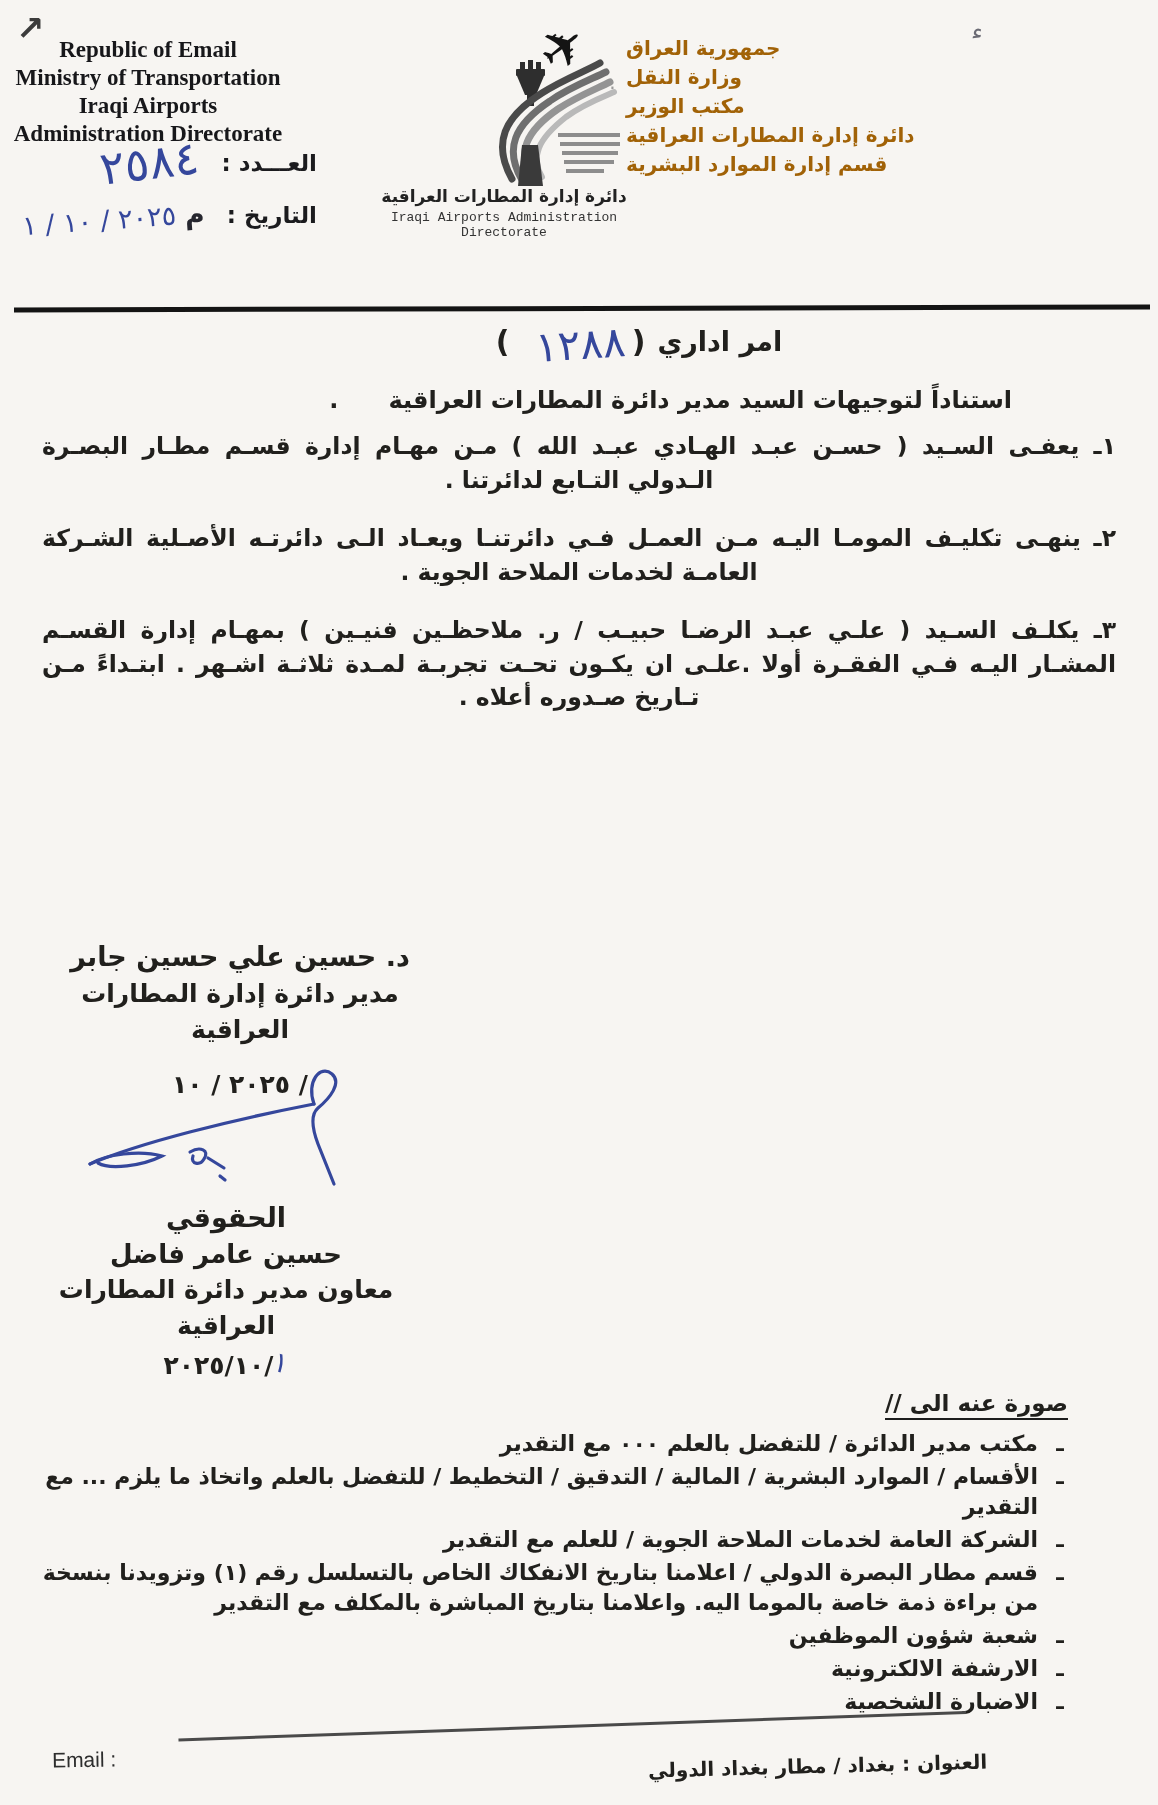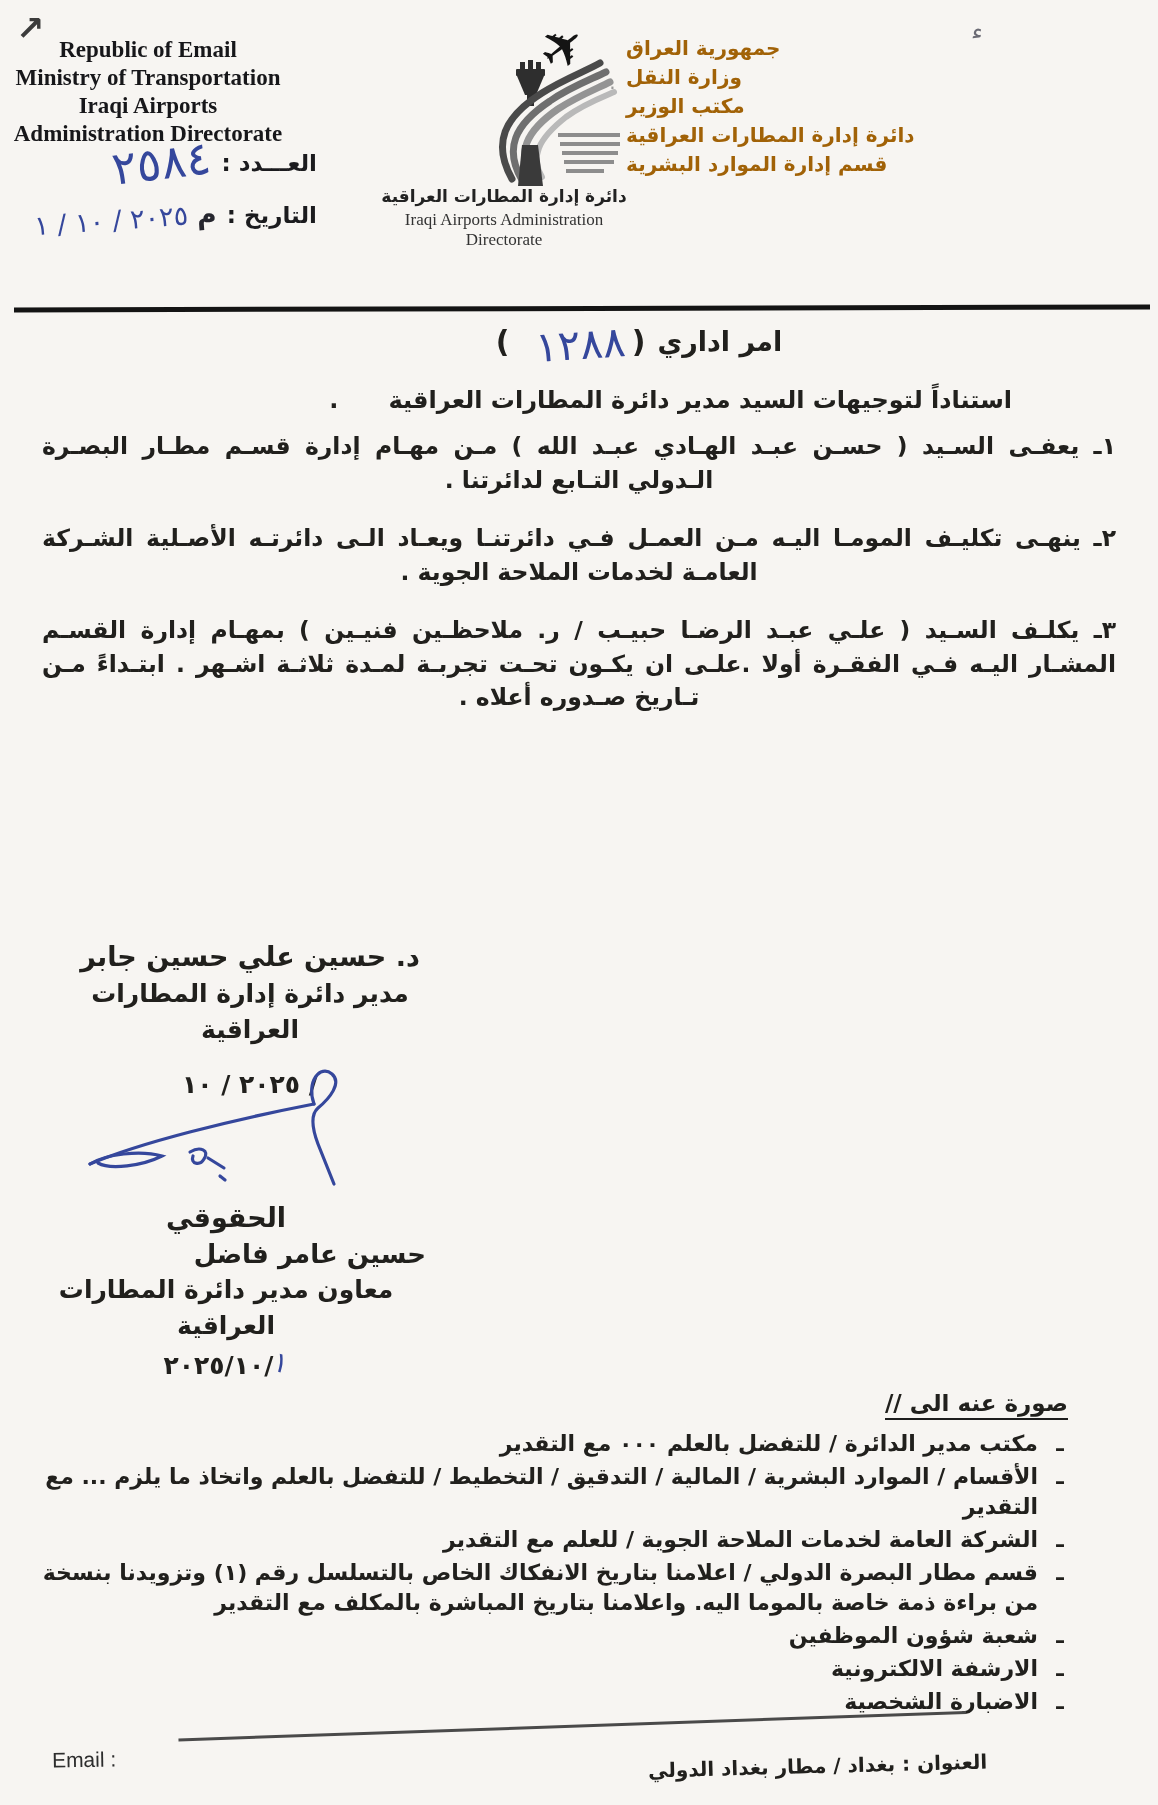--- a/index.html
+++ b/index.html
@@ -20,57 +20,57 @@
     position:absolute;top:36px;left:12px;width:272px;text-align:center;
     font-family:"Liberation Serif",serif;font-weight:bold;font-size:23px;line-height:28px;color:#17171a;
   }
   .hdr-ar{
     position:absolute;top:34px;right:152px;width:380px;text-align:left;direction:rtl;
     font-weight:bold;font-size:20px;line-height:29px;color:#a16207;
   }
   .field-row{position:absolute;left:12px;width:305px;direction:rtl;display:flex;align-items:flex-start;}
   .field-num{top:150px;}
   .field-date{top:202px;}
-  .field-label{font-weight:bold;font-size:23px;white-space:nowrap;color:#1b1b1e;margin-left:10px;}
+  .field-label{font-weight:bold;font-size:23px;white-space:nowrap;color:#1b1b1e;margin-left:22px;}
   .hw{color:#35479c;}
   .hw-number{font-size:46px;line-height:46px;letter-spacing:9px;transform:rotate(-7deg) translateY(-10px);display:inline-block;font-weight:normal;}
   .hw-date{direction:ltr;display:inline-block;font-size:27px;letter-spacing:2px;transform:rotate(-4deg) translateY(2px);white-space:nowrap;}
   .hw-date .meem{color:#26262e;font-weight:bold;}
 
   .logo{position:absolute;top:16px;left:368px;width:272px;text-align:center;}
   .logo-mark{display:block;margin:0 auto 0 78px;}
   .logo-cap-ar{font-weight:bold;font-size:17px;color:#222;margin-top:-2px;}
-  .logo-cap-en{font-family:Liberation Serif, serif;font-size:17px;color:#333;margin-top:4px;}
+  .logo-cap-en{font-family:Liberation Mono, monospace;font-size:13px;color:#333;margin-top:4px;}
 
   .rule{position:absolute;top:306px;left:14px;right:8px;height:5px;background:#141414;transform:rotate(-0.15deg);}
 
   
   .title-row{position:absolute;top:324px;width:100%;text-align:center;direction:rtl;font-weight:bold;font-size:27px;}
   .title-inner{display:inline-flex;align-items:center;transform:translateX(60px);} 
   .title-parens{direction:ltr;display:inline-flex;align-items:center;margin-right:12px;}
   .paren{font-size:30px;font-weight:bold;}
   .title-num{font-size:42px;line-height:30px;letter-spacing:3px;margin:0 6px 0 26px;transform:rotate(-4deg) translateY(3px);display:inline-block;font-weight:normal;}
 
   .intro{position:absolute;top:386px;right:146px;direction:rtl;font-weight:bold;font-size:24px;white-space:pre;}
 
   .items{position:absolute;top:430px;right:42px;left:42px;direction:rtl;}
   .item{font-weight:bold;font-size:23.5px;line-height:33.5px;text-align:justify;text-align-last:center;margin-bottom:25px;}
   .item .inum{font-weight:bold;}
 
   
-  .sig1{position:absolute;top:938px;left:44px;width:412px;text-align:center;direction:rtl;font-weight:bold;}
+  .sig1{position:absolute;top:938px;left:34px;width:412px;text-align:center;direction:rtl;font-weight:bold;}
   .sig1 .s-name{font-size:27px;line-height:38px;}
   .sig1 .s-title{font-size:25px;line-height:36px;}
   .sig-date{direction:ltr;display:inline-block;font-size:25px;letter-spacing:5px;margin-top:22px;font-weight:bold;}
 
   .scribble{position:absolute;top:1062px;left:62px;}
 
   .sig2{position:absolute;top:1200px;left:26px;width:400px;text-align:center;direction:rtl;font-weight:bold;}
   .sig2 .s-role{font-size:27px;line-height:36px;}
-  .sig2 .s-name{font-size:26px;line-height:36px;text-align:right;}
+  .sig2 .s-name{font-size:26px;line-height:36px;}
   .sig2 .s-title{font-size:25px;line-height:36px;}
   .sig2 .sig-date{letter-spacing:4px;margin-top:4px;}
   .hw-day{display:inline-block;transform:rotate(16deg) translateY(-2px);font-weight:normal;font-size:28px;}
 
   
   .cc{position:absolute;top:1390px;right:90px;left:36px;direction:rtl;}
   .cc-heading{display:inline-block;font-weight:bold;font-size:23px;border-bottom:2.5px solid #1d1d1d;padding-bottom:2px;margin-bottom:9px;}
   .cc-row{display:flex;direction:rtl;align-items:flex-start;margin-bottom:3px;}
   .cc-dash{width:16px;flex:0 0 16px;font-weight:bold;font-size:22px;line-height:30px;margin-left:14px;text-align:center;}
   .cc-text{font-weight:bold;font-size:22px;line-height:30px;}

